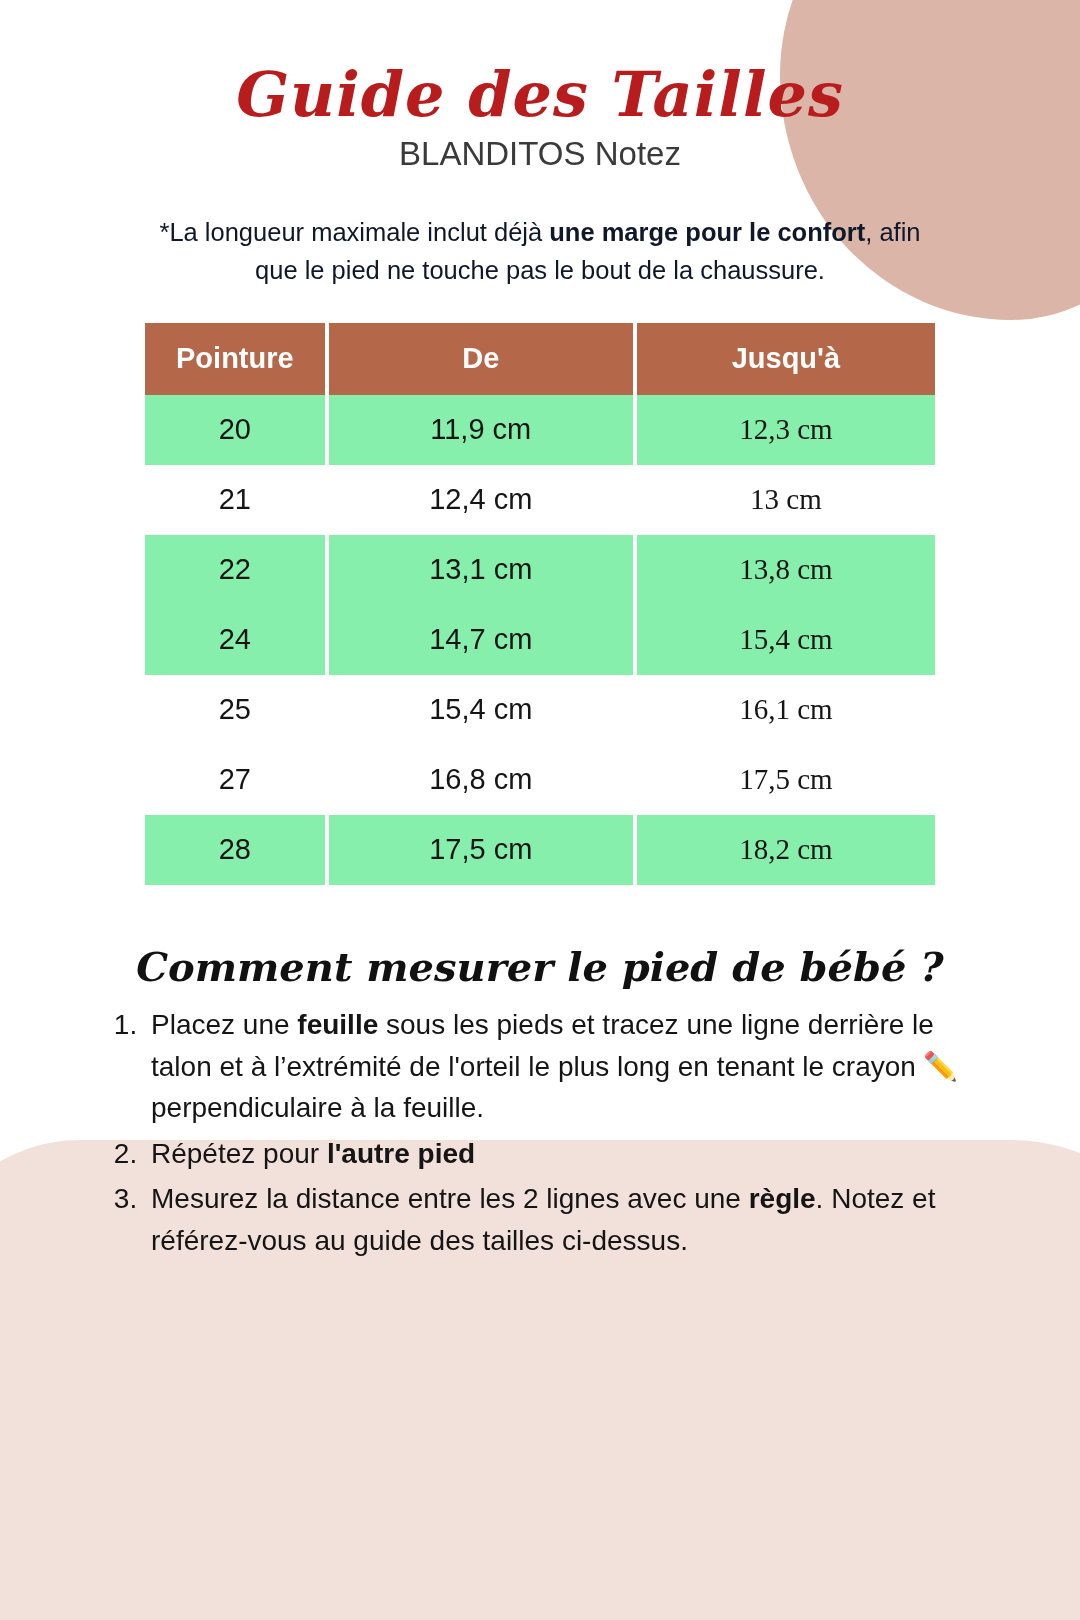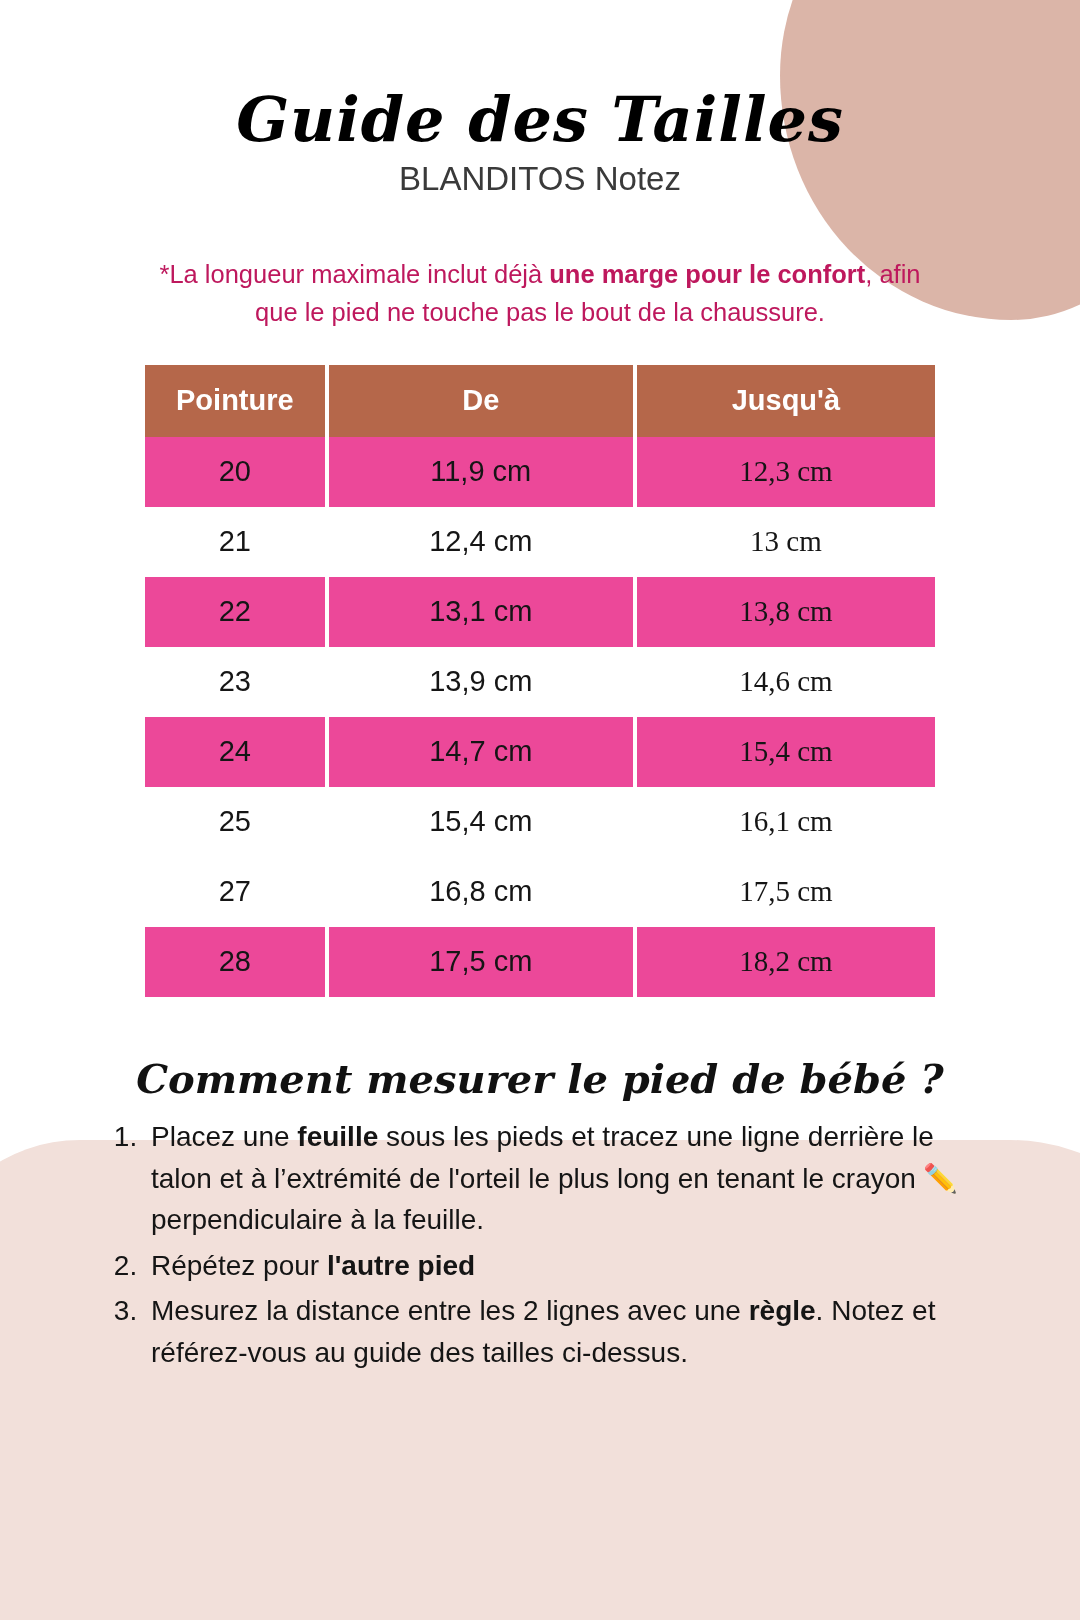--- a/index.html
+++ b/index.html
@@ -49,40 +49,40 @@
   }
 
   
   .title {
     text-align: center;
     font-family: "DejaVu Serif", serif;
     font-style: italic;
     font-weight: bold;
     font-size: 62px;
     letter-spacing: 1px;
-    color: #000000;
+    color: #b91c1c;
     margin: 0;
-    padding-top: 87px;
+    padding-top: 62px;
     line-height: 1.08;
   }
   .subtitle {
     text-align: center;
     font-size: 33px;
     color: #3a3a3a;
     margin: 6px 0 0 0;
     font-weight: 400;
   }
 
   .note {
-    margin: 57px auto 0 auto;
+    margin: 40px auto 0 auto;
     width: 810px;
     text-align: center;
     font-size: 25.5px;
     line-height: 1.5;
-    color: #be185d;
+    color: #0f172a;
   }
   .note b { font-weight: bold; }
 
   
   table.size-table {
     margin: 34px auto 0 auto;
     border-collapse: collapse;
     width: 790px;
     table-layout: fixed;
   }
@@ -97,21 +97,21 @@
   }
   table.size-table th:last-child { border-right: none; }
   table.size-table td {
     text-align: center;
     font-size: 29px;
     padding: 18px 0 19px 0;
     border-right: 4px solid #ffffff;
     color: #151515;
   }
   table.size-table td:last-child { border-right: none; font-family: Liberation Serif, serif; }
-  table.size-table tr.shaded td { background: #ec4899; }
+  table.size-table tr.shaded td { background: #86efac; }
   table.size-table tr.plain td { background: #ffffff; }
   table.size-table col.c1 { width: 23%; }
   table.size-table col.c2 { width: 39%; }
   table.size-table col.c3 { width: 38%; }
   table.size-table tr.plain:last-child td { border-bottom: 2px solid #f1e4e0; }
 
   
   .howto {
     margin-top: 58px;
     text-align: center;
@@ -177,25 +177,20 @@
         </tr>
         <tr class="plain">
           <td>21</td>
           <td>12,4 cm</td>
           <td>13 cm</td>
         </tr>
         <tr class="shaded">
           <td>22</td>
           <td>13,1 cm</td>
           <td>13,8 cm</td>
-        </tr>
-        <tr class="plain">
-          <td>23</td>
-          <td>13,9 cm</td>
-          <td>14,6 cm</td>
         </tr>
         <tr class="shaded">
           <td>24</td>
           <td>14,7 cm</td>
           <td>15,4 cm</td>
         </tr>
         <tr class="plain">
           <td>25</td>
           <td>15,4 cm</td>
           <td>16,1 cm</td>

